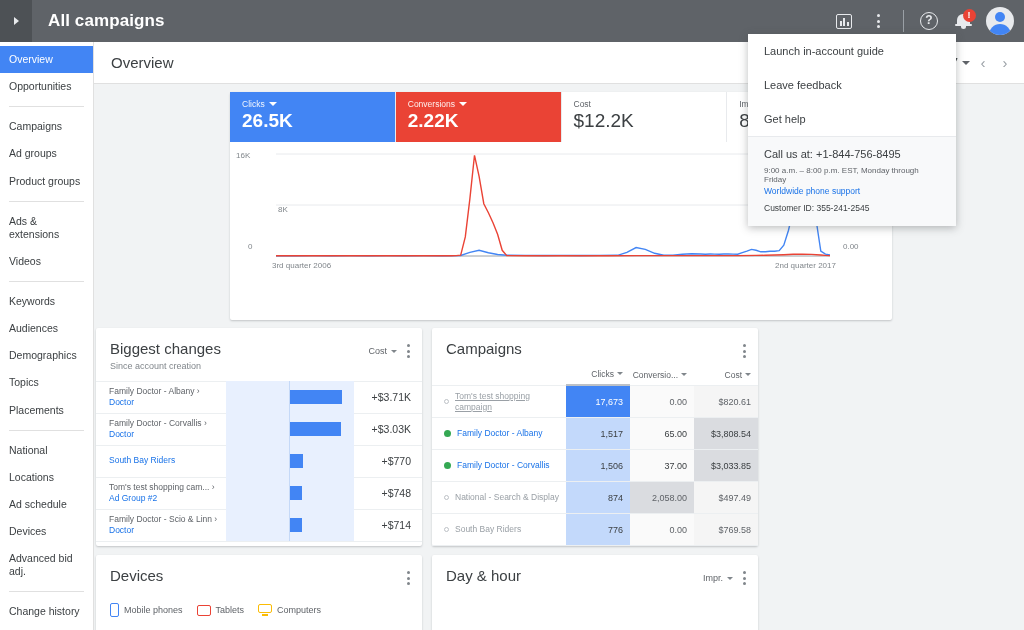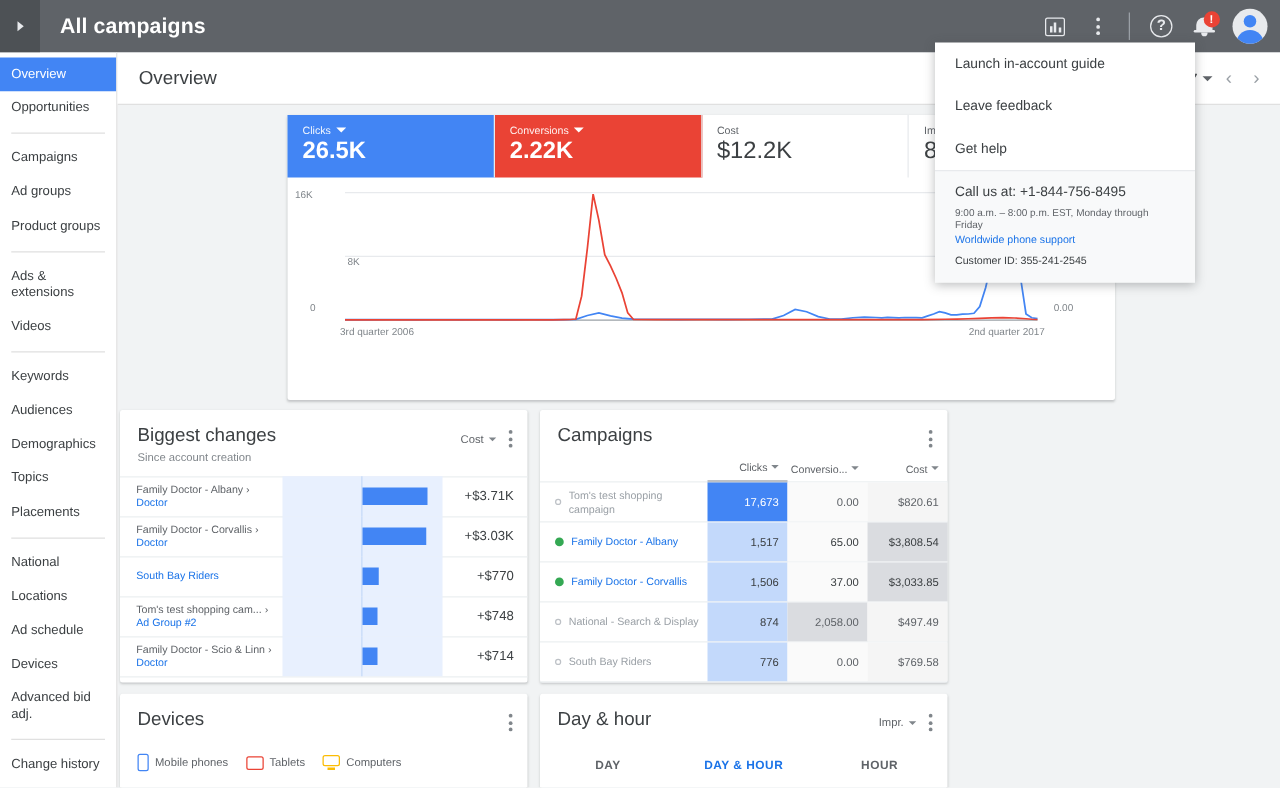--- a/index.html
+++ b/index.html
@@ -505,21 +505,21 @@
           </div>
           <div class="col">
             <span>Cost</span>
               <span class="caret"></span>
           </div>
         </div>
         <div id="cp-rows">
             <div class="cp-row">
               <div class="cp-name">
                 <span class="dot grey"></span>
-                <span style="color: rgb(154, 160, 166);">Tom's test shopping campaign</span>
+                <span style="color: rgb(154, 160, 166); text-decoration: underline;">Tom's test shopping campaign</span>
               </div>
               <div class="cp-cell" style="background: rgb(66, 133, 244); color: rgb(255, 255, 255);">17,673</div>
               <div class="cp-cell" style="background: rgb(250, 250, 250); color: rgb(95, 99, 104);">0.00</div>
               <div class="cp-cell" style="background: rgb(245, 245, 245); color: rgb(95, 99, 104);">$820.61</div>
             </div>
             <div class="cp-row">
               <div class="cp-name">
                 <span class="dot green"></span>
                 <span style="color: rgb(26, 115, 232);">Family Doctor - Albany</span>
               </div>
@@ -595,25 +595,20 @@
           <div class="mini-select">
             <span>Impr.</span>
             <span class="caret"></span>
           </div>
           <div class="kebab dark">
               <span></span>
               <span></span>
               <span></span>
             </div>
         </div>
-      </div>
-      <div class="dh-tabs">
-        <div class="dh-tab">DAY</div>
-        <div class="dh-tab active">DAY &amp; HOUR</div>
-        <div class="dh-tab">HOUR</div>
       </div>
     </div>
 
   </div>
 
   <div class="dropdown">
     <div class="dd-item">Launch in-account guide</div>
     <div class="dd-item">Leave feedback</div>
     <div class="dd-item">Get help</div>
     <div class="dd-foot">

